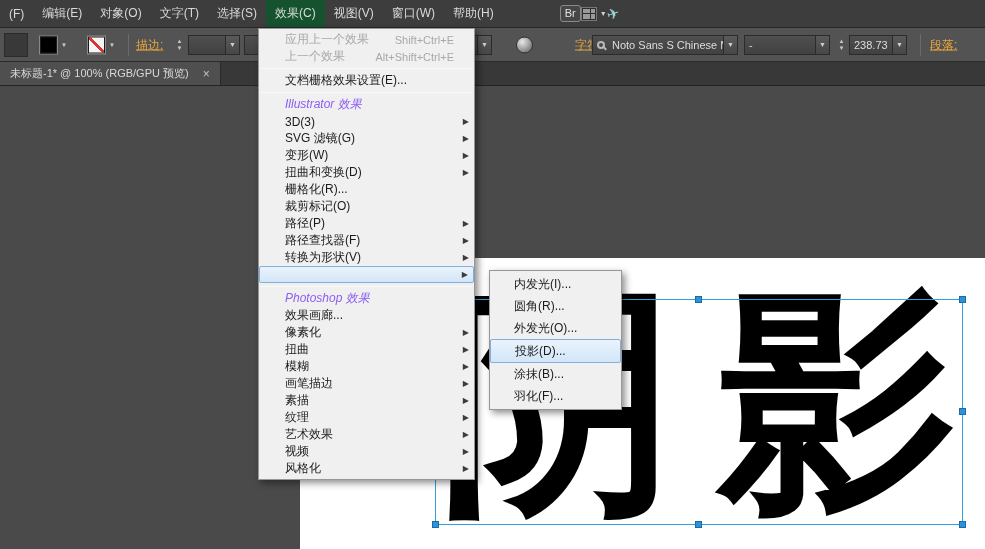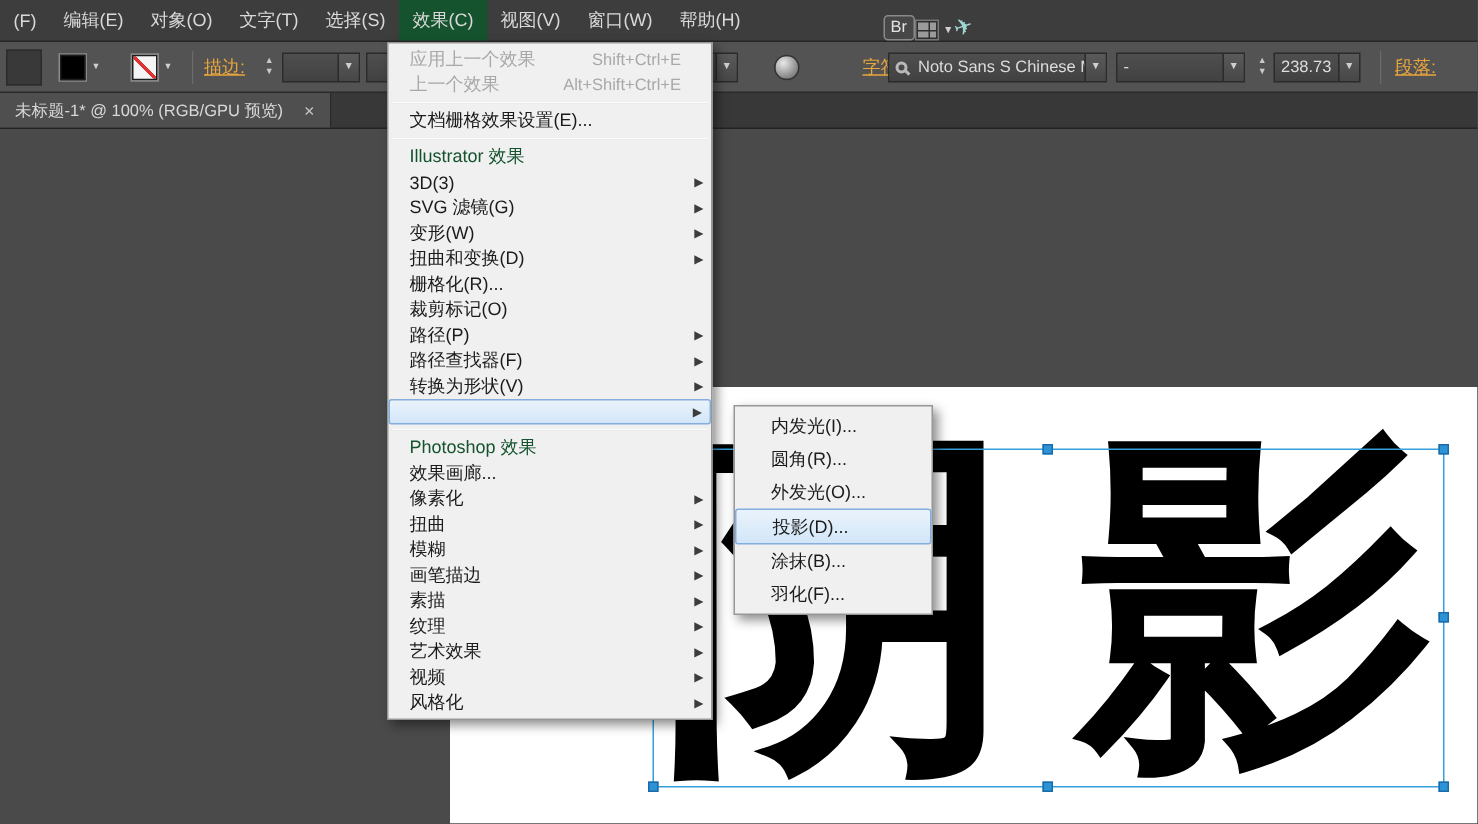--- a/index.html
+++ b/index.html
@@ -7,21 +7,21 @@
     font-family:"Liberation Sans","DejaVu Sans",sans-serif;-webkit-font-smoothing:antialiased;}
   #app{position:relative;width:985px;height:549px;}
 
   
   .menubar{position:absolute;left:0;top:0;width:100%;height:28px;background:#3d3d3d;
     border-bottom:1px solid #262626;display:flex;align-items:stretch;color:#d9d9d9;
     font-size:12px;z-index:50;}
   .mb-items{display:flex;align-items:stretch;}
   .mitem{display:flex;align-items:center;padding:0 9px;white-space:nowrap;cursor:default;}
   .mitem.active{background:#14532d;}
-  .mb-extra{display:flex;align-items:flex-end;margin-left:86px;}
+  .mb-extra{display:flex;align-items:center;margin-left:57px;}
   .br-btn{border:1px solid #8a8a8a;border-radius:3px;padding:1px 4px;font-size:11px;
     color:#e2e2e2;background:#474747;line-height:13px;}
   .ws-wrap{display:flex;align-items:center;gap:3px;}
   .ws-icon{width:16px;height:14px;background:#2e2e2e;border:1px solid #777;
     display:grid;grid-template-columns:7px 1fr;grid-template-rows:1fr 1fr;gap:1px;padding:1px;}
   .ws-icon i{background:#9a9a9a;}
   .tiny-arr{font-size:7px;color:#cfcfcf;}
   .plane-icon{color:#9fd6d2;font-size:15px;transform:rotate(-18deg);}
 
   
@@ -75,26 +75,26 @@
   .h-tl{left:-4px;top:-4px}.h-tm{left:calc(50% - 4px);top:-4px}.h-tr{right:-4px;top:-4px}
   .h-ml{left:-4px;top:calc(50% - 4px)}.h-mr{right:-4px;top:calc(50% - 4px)}
   .h-bl{left:-4px;bottom:-4px}.h-bm{left:calc(50% - 4px);bottom:-4px}.h-br{right:-4px;bottom:-4px}
 
   
   .popup{position:absolute;background:#f0f0f0;border:1px solid #979797;
     box-shadow:3px 3px 7px rgba(0,0,0,.45);padding:2px 0;font-size:12px;color:#1b1b1b;}
   .menu-main{left:258px;top:28px;width:217px;z-index:100;}
   .menu-sub{left:489px;top:270px;width:133px;z-index:110;}
   .mrow{position:relative;display:flex;align-items:center;height:17px;
-    padding:0 20px 0 14px;white-space:nowrap;}
+    padding:0 20px 0 26px;white-space:nowrap;}
   .menu-sub .mrow{height:22px;padding:0 14px 0 24px;}
   .mlabel{flex:1;overflow:hidden;}
   .msc{margin-left:10px;font-size:11px;}
   .mrow.dis,.mrow.dis .msc{color:#a8a8a8;}
-  .mrow.hdr{color:#14532d;}
+  .mrow.hdr{color:#8b5cf6;font-style:italic;}
   .marrow{position:absolute;right:5px;font-size:8px;color:#3c3c3c;}
   .mrow.hl{background:linear-gradient(#eaf3fc,#d2e6f8);border:1px solid #84aede;
     border-radius:2px;height:17px;}
   .menu-sub .mrow.hl{height:24px;}
   .msep{height:1px;background:#c3c3c3;border-bottom:1px solid #fbfbfb;margin:3px 2px;}
 </style>
 </head>
 <body>
 
 <div id="app">

